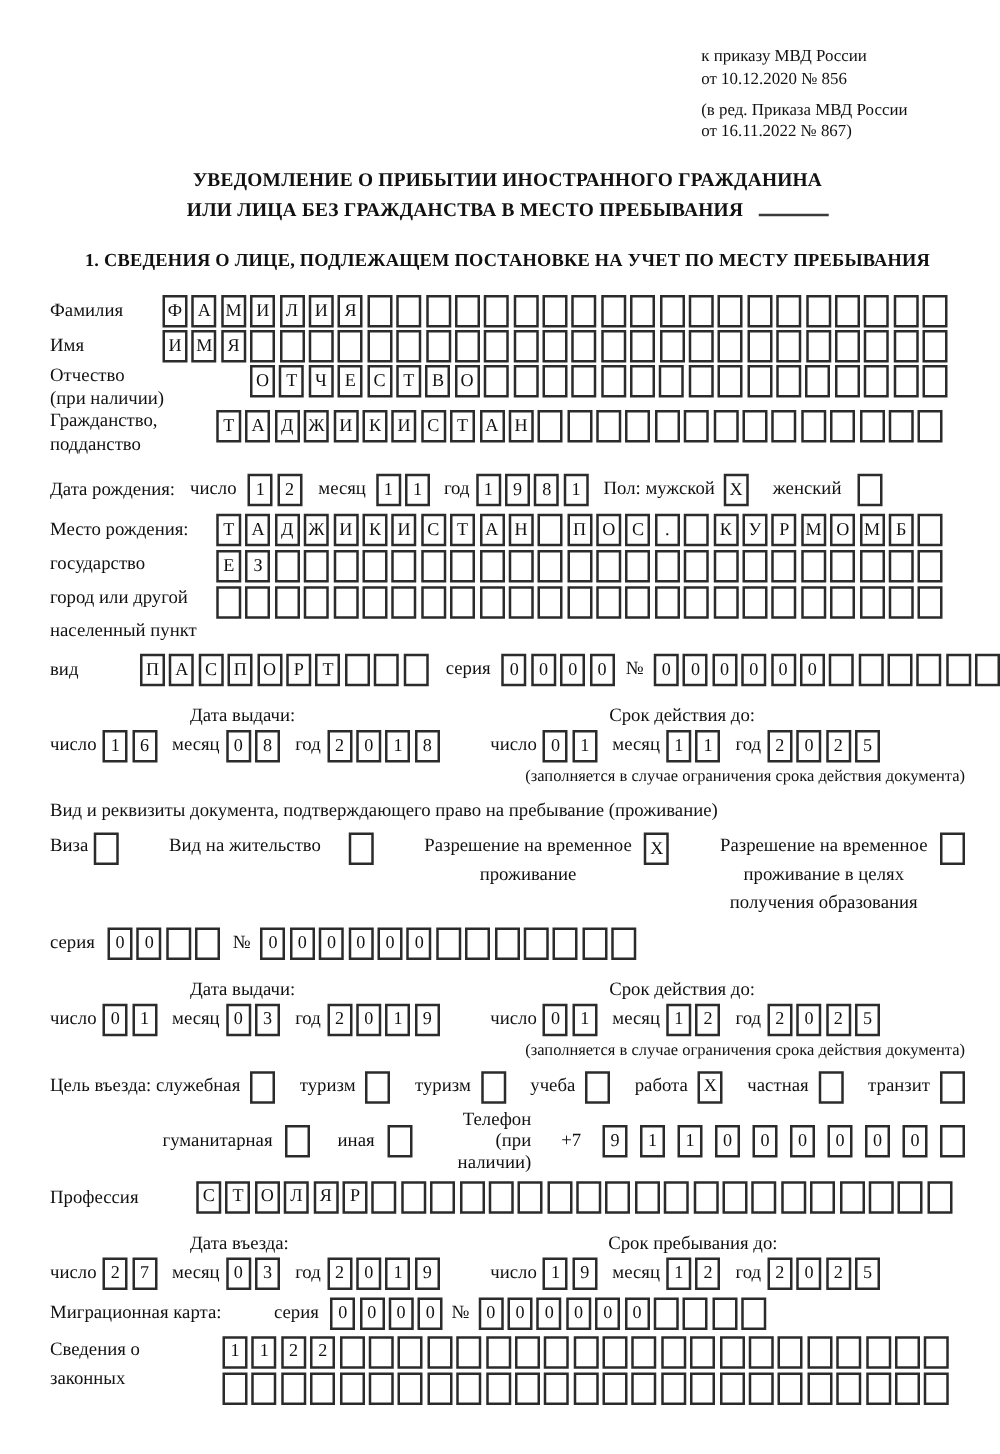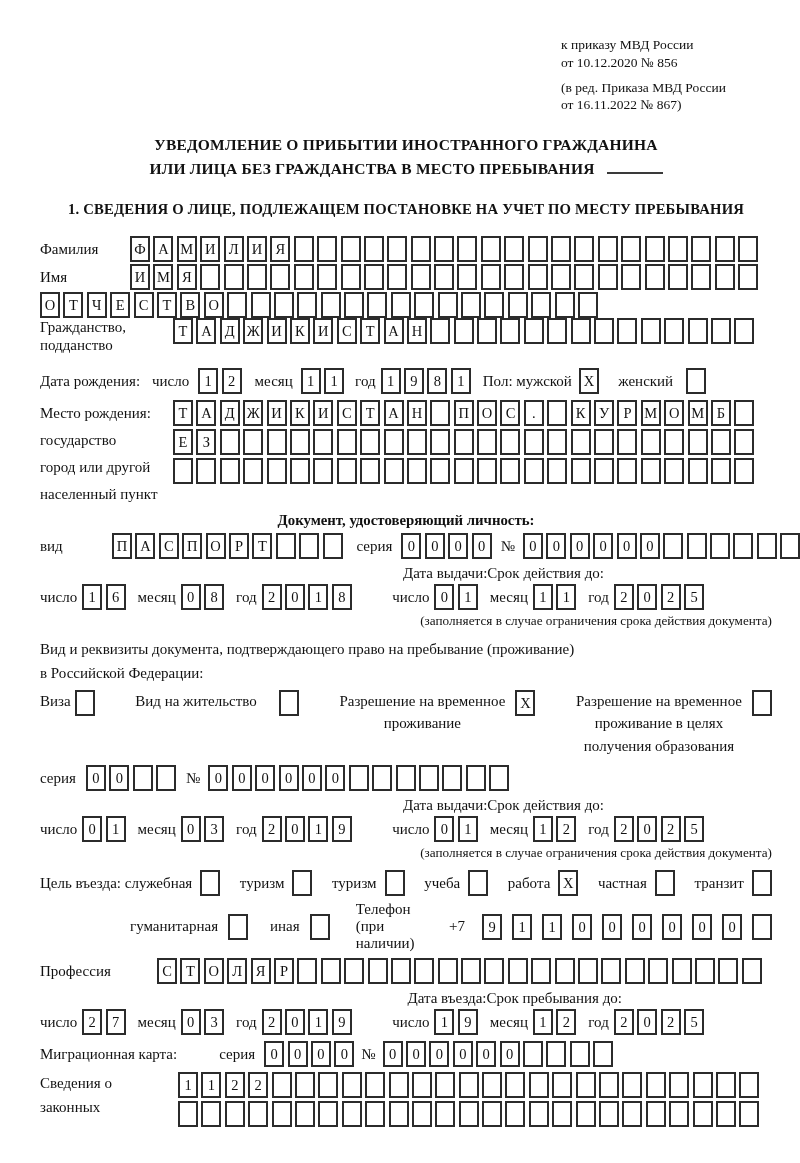--- a/index.html
+++ b/index.html
@@ -35,21 +35,21 @@
   .frow.top { align-items:flex-start; }
   .flabel { flex:none; line-height:1.22; }
   .w90 { width:90px; } .w133 { width:133px; } .w160 { width:160px; }
   .w72 { width:72px; } .w117 { width:117px; } .w138 { width:138px; }
 
   .stack > .cells-row { margin-bottom:3px; }
 
   .doc-h { text-align:center; font-weight:bold; margin-top:4px; font-size:14.8px; }
 
   
-  .dheads { display:flex; justify-content:flex-end; padding:0 168px 0 112px; margin-top:6px; }
+  .dheads { display:flex; justify-content:space-between; padding:0 168px 0 112px; margin-top:16px; }
   .dheads.entry { padding-right:150px; }
   .daterow { display:flex; justify-content:space-between; padding-right:68px; margin-top:2px; align-items:center; }
   .dgroup { display:inline-flex; align-items:center; }
   .dgroup .dl { margin-right:5px; }
   .dgroup .cells { margin-right:12px; }
   .dgroup .cells:last-child { margin-right:0; }
   .note { text-align:right; font-size:13.2px; margin-top:3px; }
 
   .intro { margin-top:9px; line-height:1.55; }
 
@@ -59,21 +59,21 @@
   .opt .olabel { line-height:1.5; }
   .opt .center { text-align:center; }
   .opt .cell { margin-left:10px; margin-right:0; }
 
   
   .purpose { display:flex; align-items:center; justify-content:space-between; margin-top:9px; }
   .purpose .pair { display:inline-flex; align-items:center; }
   .purpose .pair .cell { margin-left:8px; margin-right:0; }
   .purpose2 { display:flex; align-items:center; margin-top:5px; margin-left:90px; }
   .purpose2 .cell { margin-left:10px; margin-right:0; }
-  .phone-label { margin-left:26px; }
+  .phone-label { margin-left:36px;text-align:right; }
   .phone-prefix { margin-left:24px; margin-right:7px; }
 
   .mcard { display:flex; align-items:center; margin-top:6px; }
   .mcard .series-l { margin-left:42px; margin-right:9px; }
   .mcard .num-l { margin-left:7px; margin-right:7px; }
 
   .mt2{margin-top:2px;} .mt4{margin-top:4px;} .mt5{margin-top:5px;} .mt6{margin-top:6px;}
   .mt8{margin-top:8px;} .mt14{margin-top:14px;} .mt18{margin-top:18px;}
 </style>
 </head>
@@ -159,20 +159,24 @@
         <span class="cell"></span>
         <span class="cell"></span>
         <span class="cell"></span>
         <span class="cell"></span>
         <span class="cell"></span>
         <span class="cell"></span>
       </span>
   </div>
 
   <div class="frow top mt2">
+    <span class="flabel w160">
+      <span>Отчество</span><br>
+      <span>(при наличии)</span>
+    </span>
     <span class="cells">
         <span class="cell">О</span>
         <span class="cell">Т</span>
         <span class="cell">Ч</span>
         <span class="cell">Е</span>
         <span class="cell">С</span>
         <span class="cell">Т</span>
         <span class="cell">В</span>
         <span class="cell">О</span>
         <span class="cell"></span>
@@ -338,21 +342,20 @@
           <span class="cell"></span>
           <span class="cell"></span>
           <span class="cell"></span>
           <span class="cell"></span>
           <span class="cell"></span>
           <span class="cell"></span>
         </span>
     </span>
   </div>
 
-  <div class="doc-h">Документ, удостоверяющий личность:</div>
 
   <div class="frow mt4">
     <span class="flabel w72">вид</span>
     <span class="cells">
         <span class="cell">П</span>
         <span class="cell">А</span>
         <span class="cell">С</span>
         <span class="cell">П</span>
         <span class="cell">О</span>
         <span class="cell">Р</span>
@@ -426,21 +429,20 @@
           <span class="cell">0</span>
           <span class="cell">2</span>
           <span class="cell">5</span>
         </span>
     </span>
   </div>
   <div class="note">(заполняется в случае ограничения срока действия документа)</div>
 
   <div class="intro">
     <div>Вид и реквизиты документа, подтверждающего право на пребывание (проживание)</div>
-    <div>в Российской Федерации:</div>
   </div>
 
   <div class="optrow">
     <span class="opt">
       <span class="olabel">Виза</span>
       <span class="cell" style="margin-left:4px"></span>
     </span>
     <span class="opt">
       <span class="olabel">Вид на жительство</span>
       <span class="cell" style="margin-left:22px"></span>

